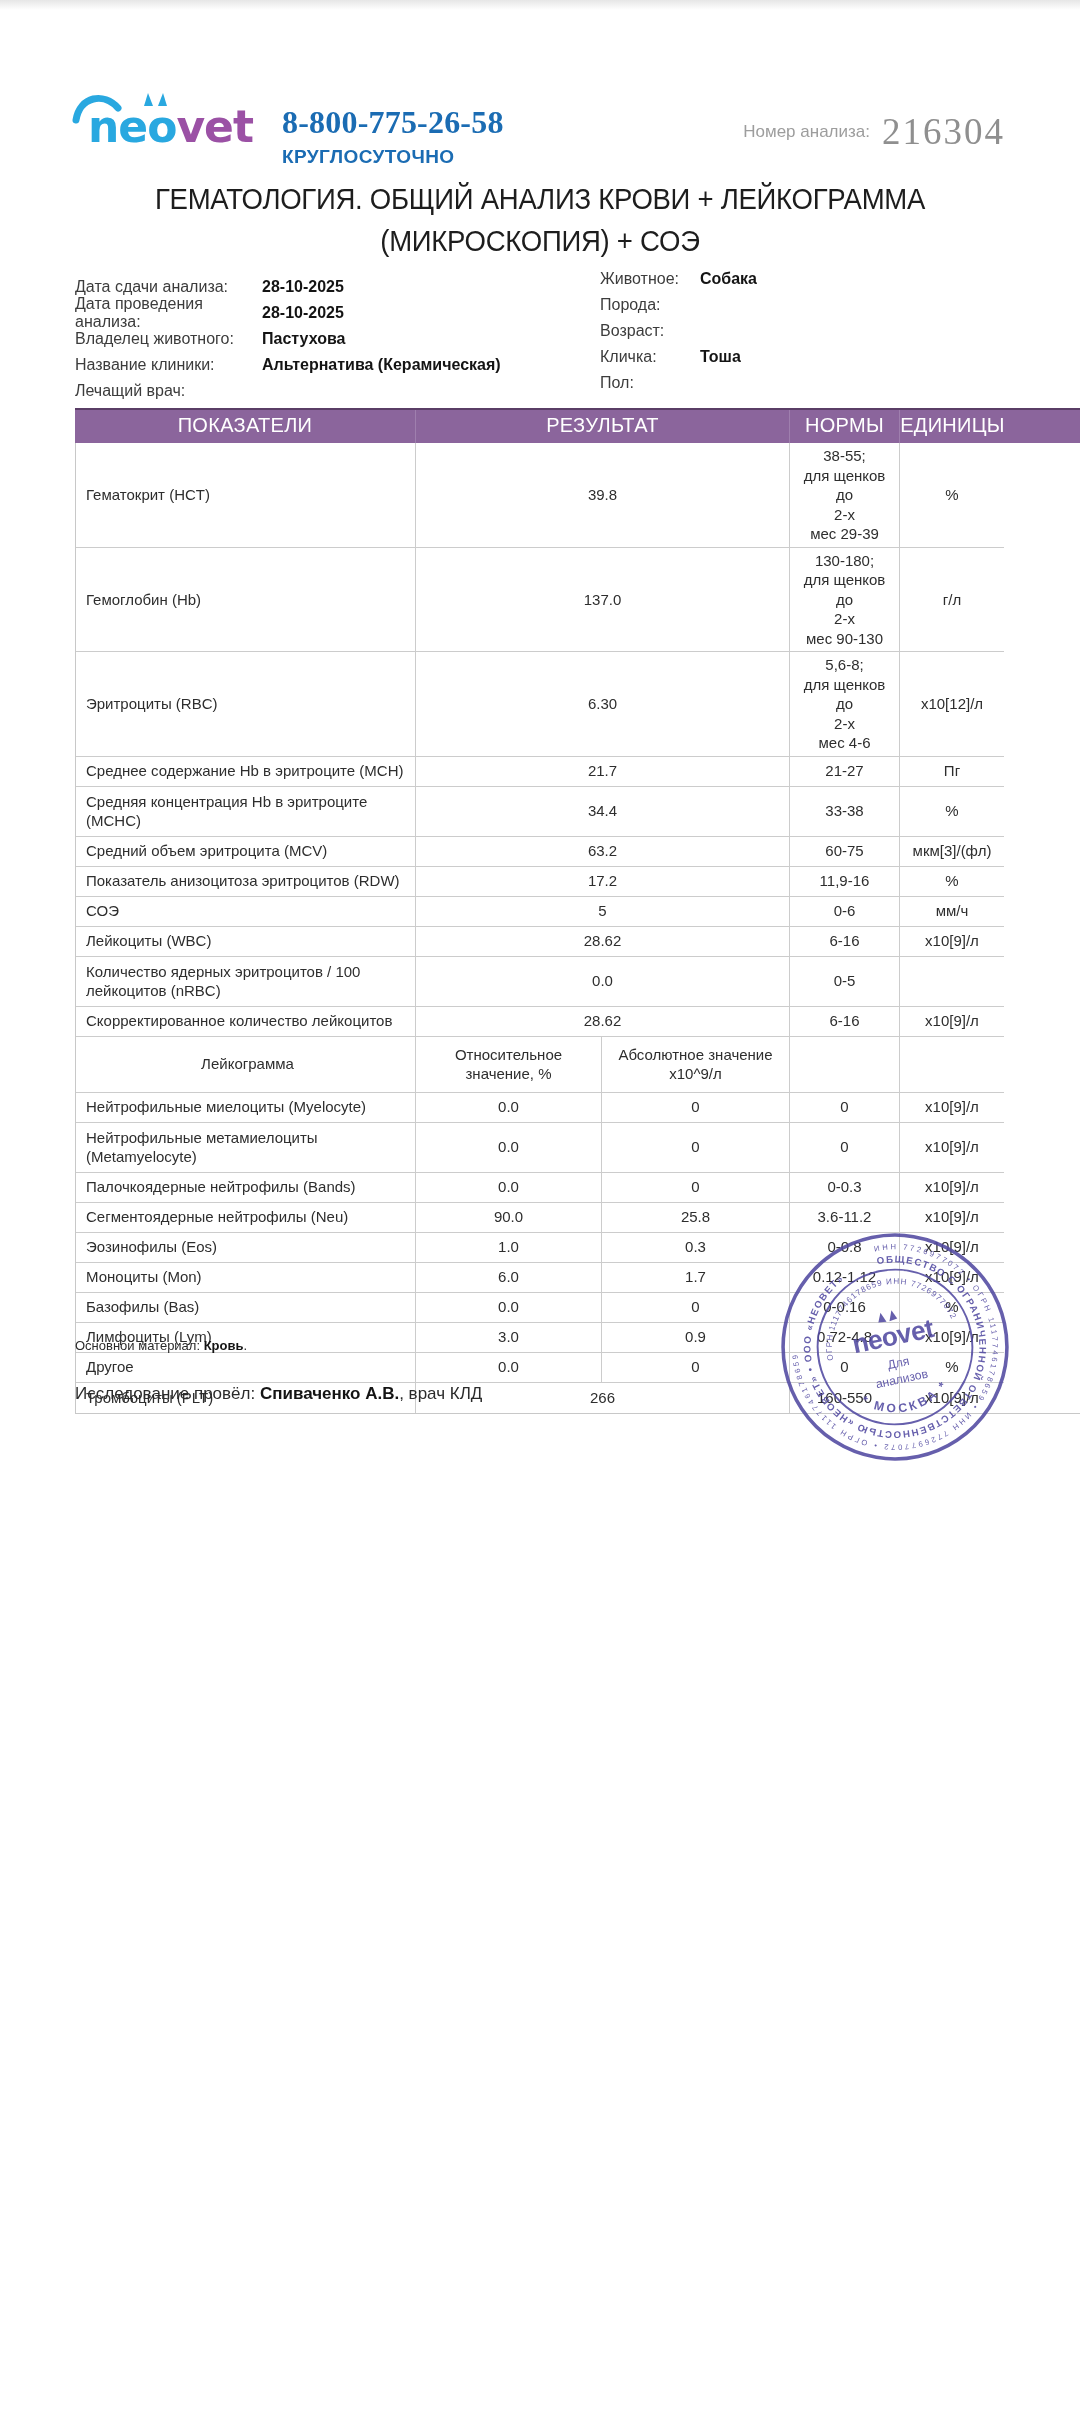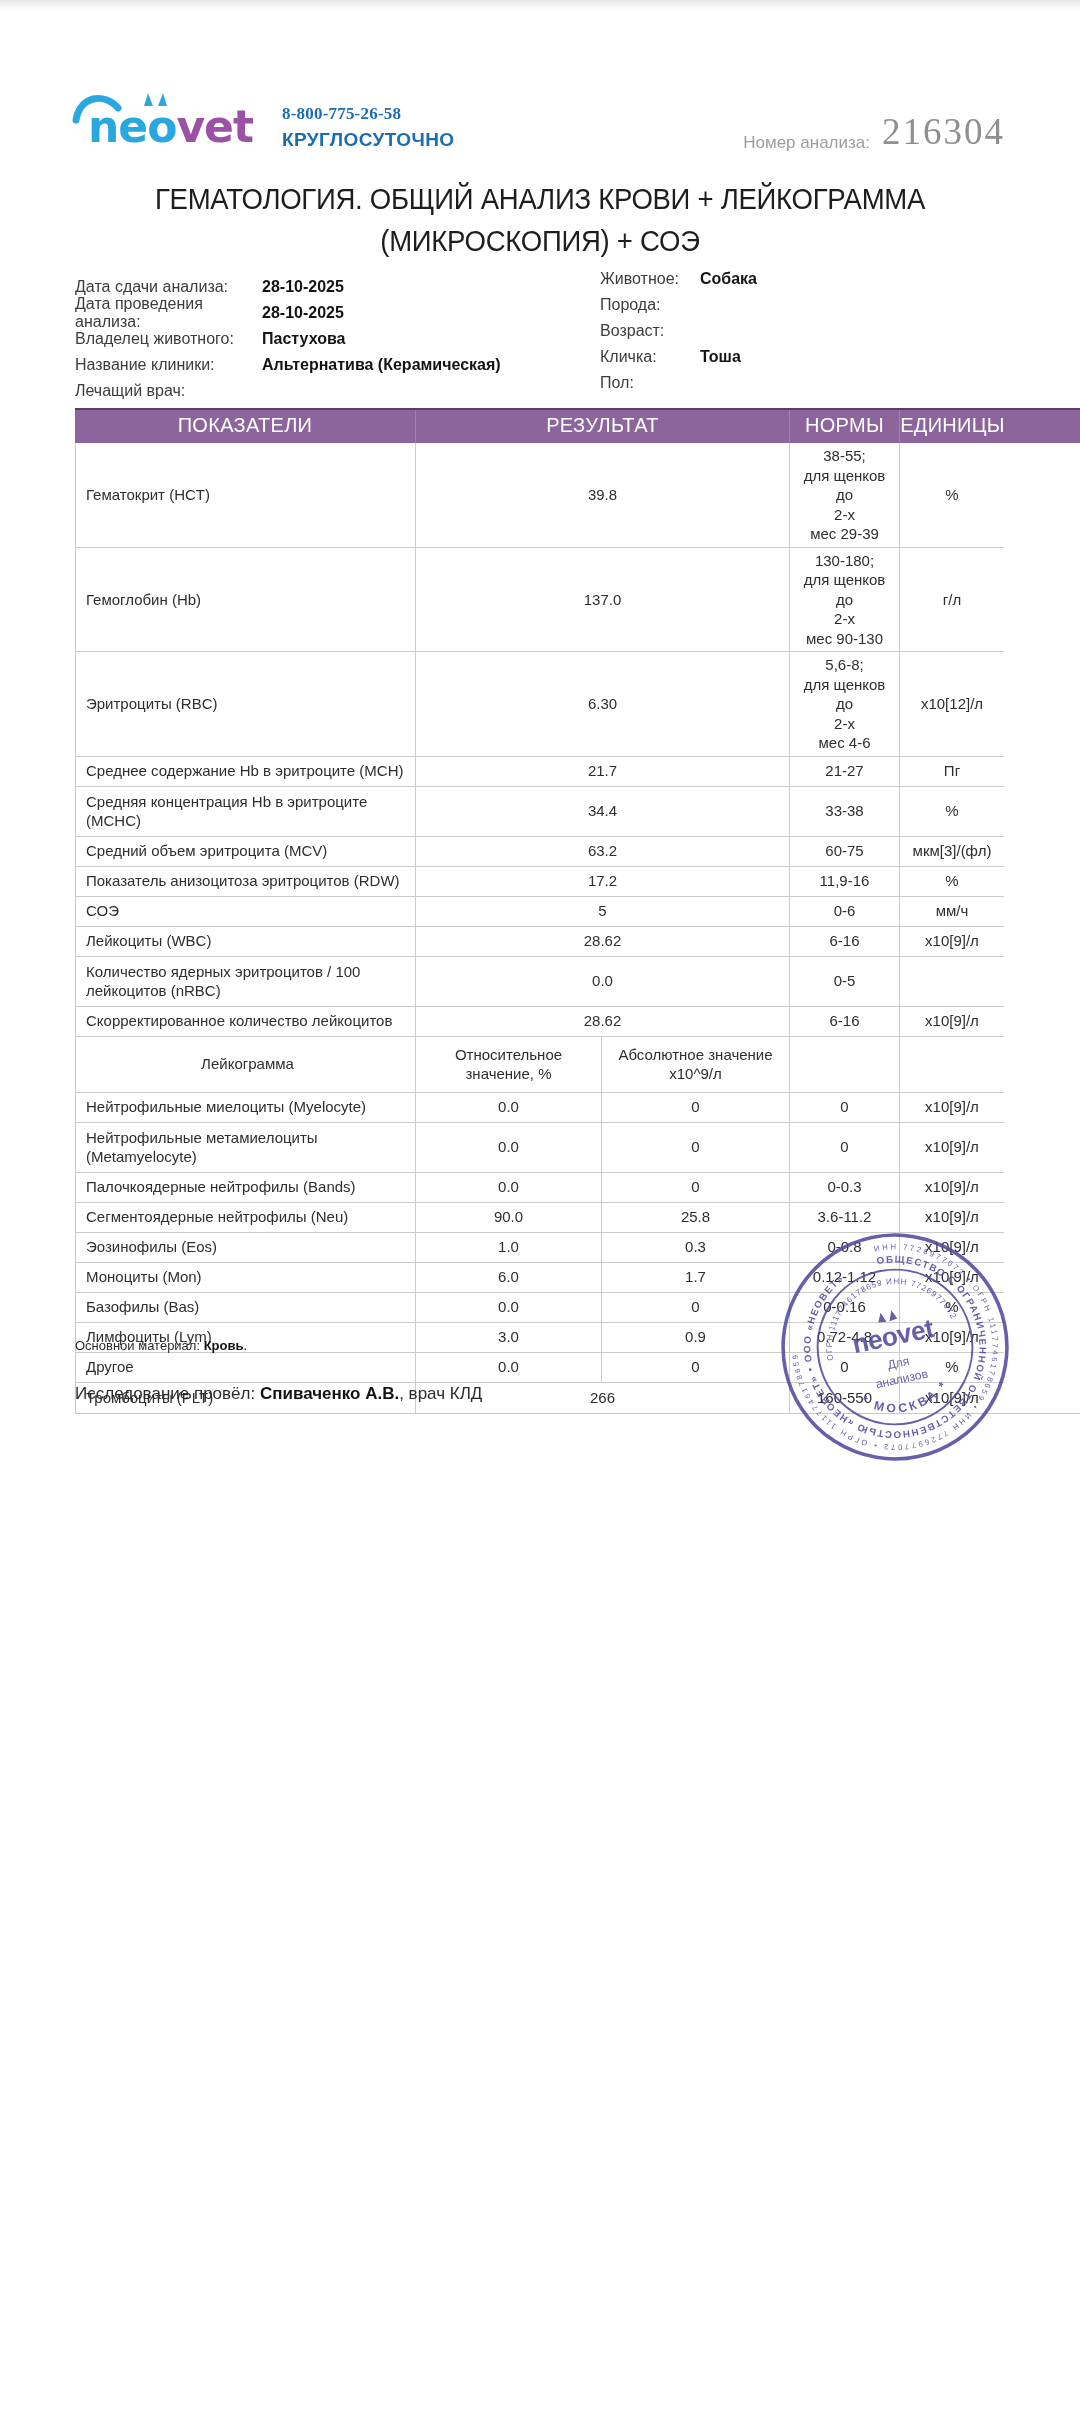--- a/index.html
+++ b/index.html
@@ -8,23 +8,23 @@
     font-family:"Liberation Sans", sans-serif; overflow:hidden;
   }
   .top-shade {
     position:absolute; left:0; top:0; width:1080px; height:10px;
     background:linear-gradient(#e6e6e6, #ffffff);
   }
 
   
   .logo-wrap { position:absolute; left:68px; top:84px; width:210px; height:70px; }
   .phone-block { position:absolute; left:282px; top:104px; color:#1b6cb3; }
-  .phone-number { font-family:"Liberation Serif", serif; font-weight:bold; font-size:17px; letter-spacing:0.2px; }
+  .phone-number { font-family:"Liberation Serif", serif; font-weight:bold; font-size:32px; letter-spacing:0.2px; }
   .phone-sub { font-size:19px; font-weight:bold; margin-top:5px; letter-spacing:0.4px; }
-  .analysis-num { position:absolute; right:75px; top:110px; display:flex; align-items:flex-end; gap:12px; }
+  .analysis-num { position:absolute; right:75px; top:110px; display:flex; align-items:center; gap:12px; }
   .num-label { font-size:17px; color:#9d9d9d; }
   .num-value { font-family:"Liberation Serif", serif; font-size:37px; color:#8f8f8f; letter-spacing:2px; font-weight:400; }
 
   
   .title {
     position:absolute; left:0; top:178px; width:1080px; text-align:center;
     font-size:29px; color:#1d1d1d; line-height:1.45; font-weight:500;
     transform:scaleX(0.95); letter-spacing:-0.3px;
   }
 

